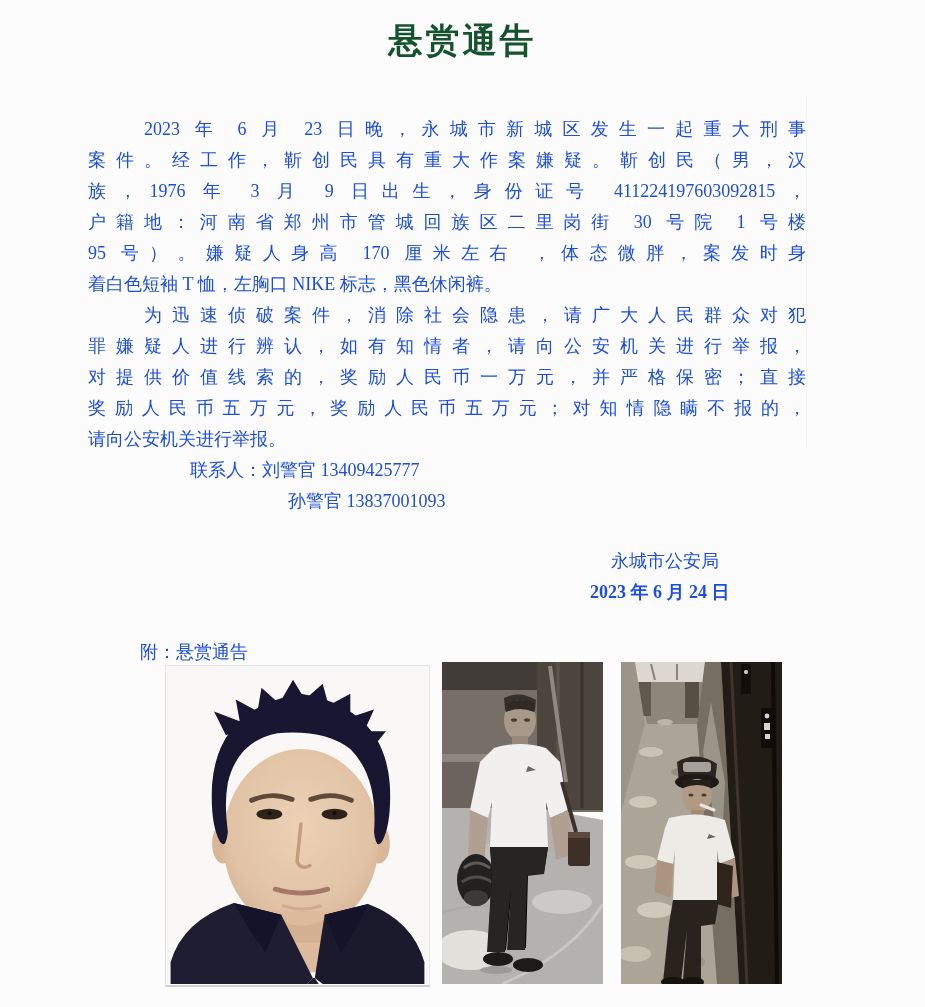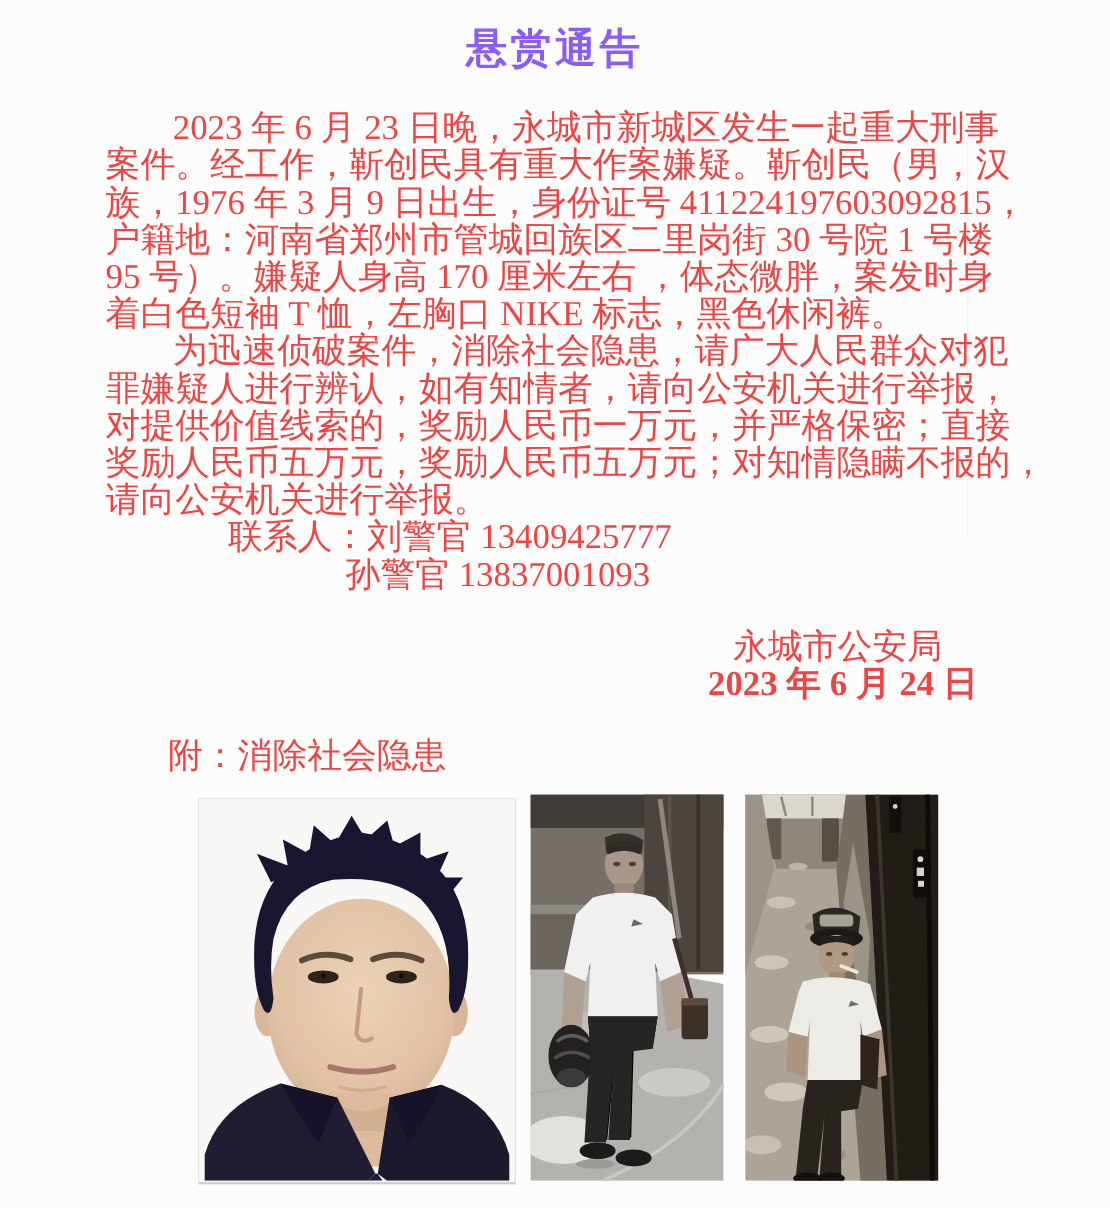--- a/index.html
+++ b/index.html
@@ -8,25 +8,25 @@
     width:925px;height:1007px;
     background:#fcfcfc;
     font-family:"Liberation Serif","DejaVu Serif",serif;
     color:#222222;
     overflow:hidden;
   }
   .doc-title{
     position:absolute;top:18px;left:0;width:925px;
     text-align:center;
     font-size:34px;font-weight:bold;letter-spacing:3px;
-    color:#8b5cf6;
+    color:#14532d;
   }
   .text-flow{
-    position:absolute;top:92px;left:88px;width:718px;
-    font-size:29px;line-height:31px;color:#ef4444;
+    position:absolute;top:114px;left:88px;width:718px;
+    font-size:18px;line-height:31px;color:#1d4ed8;
   }
   .line{
     height:31px;white-space:nowrap;
     text-align:justify;text-align-last:justify;
     overflow:visible;
   }
   .line.indent{padding-left:56px;}
   .line.noline-just{text-align:right;text-align-last:left;}
   .contact-1{padding-left:102px;text-align:left;text-align-last:left;}
   .contact-2{padding-left:200px;text-align:left;text-align-last:left;}
@@ -59,21 +59,21 @@
     <div class="line noline-just">着白色短袖 T 恤，左胸口 NIKE 标志，黑色休闲裤。</div>
     <div class="line indent">为迅速侦破案件，消除社会隐患，请广大人民群众对犯</div>
     <div class="line">罪嫌疑人进行辨认，如有知情者，请向公安机关进行举报，</div>
     <div class="line">对提供价值线索的，奖励人民币一万元，并严格保密；直接</div>
     <div class="line">奖励人民币五万元，奖励人民币五万元；对知情隐瞒不报的，</div>
     <div class="line noline-just">请向公安机关进行举报。</div>
     <div class="line contact-1">联系人：刘警官 13409425777</div>
     <div class="line contact-2">孙警官 13837001093</div>
     <div class="line sig-agency">永城市公安局</div>
     <div class="line sig-date">2023 年 6 月 24 日</div>
-    <div class="line attach-label">附：消除社会隐患</div>
+    <div class="line attach-label">附：悬赏通告</div>
   </div>
 
   <div class="crease"></div>
 
   <div class="photo" id="photo-portrait">
     <svg width="263" height="318" viewBox="0 0 265 322" xmlns="http://www.w3.org/2000/svg">
       <defs>
         <radialGradient id="skinG" cx="50%" cy="42%" r="65%">
           <stop offset="0%" stop-color="#ecd2b6"></stop>
           <stop offset="70%" stop-color="#e1c2a4"></stop>

